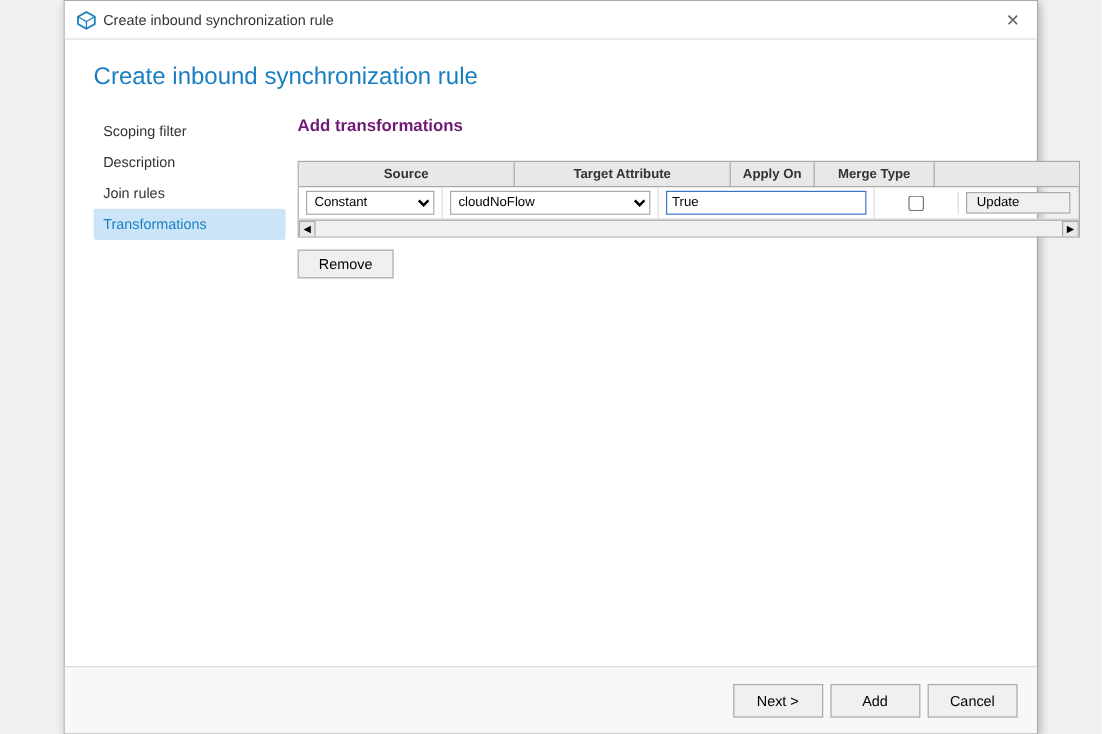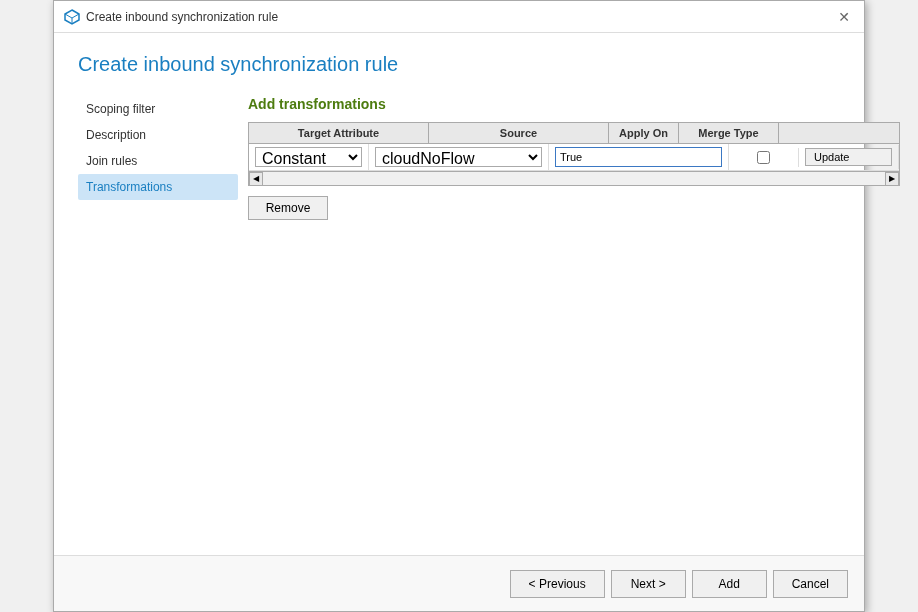--- a/index.html
+++ b/index.html
@@ -91,22 +91,22 @@
       background: #cce4f7;
       color: #1a7fc1;
     }
     .main-content {
       flex: 1;
       padding-left: 10px;
     }
     .section-title {
       font-size: 14px;
       font-weight: 600;
-      color: #4d7c0f;
-      margin-bottom: 10px;
+      color: #701a75;
+      margin-bottom: 22px;
     }
     .table-container {
       border: 1px solid #aaa;
       overflow: hidden;
       margin-bottom: 10px;
     }
     .table-header {
       display: flex;
       background: #e8e8e8;
       border-bottom: 1px solid #aaa;
@@ -138,21 +138,21 @@
       align-items: center;
     }
     .td-flowtype { width: 120px; }
     .td-target { width: 180px; }
     .td-source { width: 180px; }
     .td-applyonce { width: 70px; justify-content: center; }
     .td-mergetype { width: 100px; justify-content: flex-end; }
 
     .td select {
       width: 100%;
-      font-size: 16px;
+      font-size: 11px;
       border: 1px solid #aaa;
       background: #fff;
       padding: 1px 2px;
       height: 20px;
     }
     .td input[type="text"] {
       width: 100%;
       font-size: 11px;
       border: 1px solid #3b78c3;
       padding: 1px 4px;
@@ -263,22 +263,22 @@
         <div class="sidebar-item">Join rules</div>
         <div class="sidebar-item active">Transformations</div>
       </div>
 
       <div class="main-content">
         <div class="section-title">Add transformations</div>
 
         <div class="table-container">
 
           <div class="table-header">
+            <div class="th th-source">Source</div>
             <div class="th th-target">Target Attribute</div>
-            <div class="th th-source">Source</div>
             <div class="th th-applyonce">Apply On</div>
             <div class="th th-mergetype">Merge Type</div>
           </div>
 
           <div class="table-row">
             <div class="td td-flowtype">
               <select>
                 <option>Constant</option>
                 <option>Direct</option>
                 <option>Expression</option>
@@ -308,18 +308,17 @@
         </div>
 
         <div class="button-row">
           <button class="btn">Remove</button>
         </div>
       </div>
     </div>
   </div>
 
   <div class="footer">
-    <button class="footer-btn">&lt; Previous</button>
     <button class="footer-btn">Next &gt;</button>
     <button class="footer-btn">Add</button>
     <button class="footer-btn">Cancel</button>
   </div>
 </div>
 
 </body></html>

